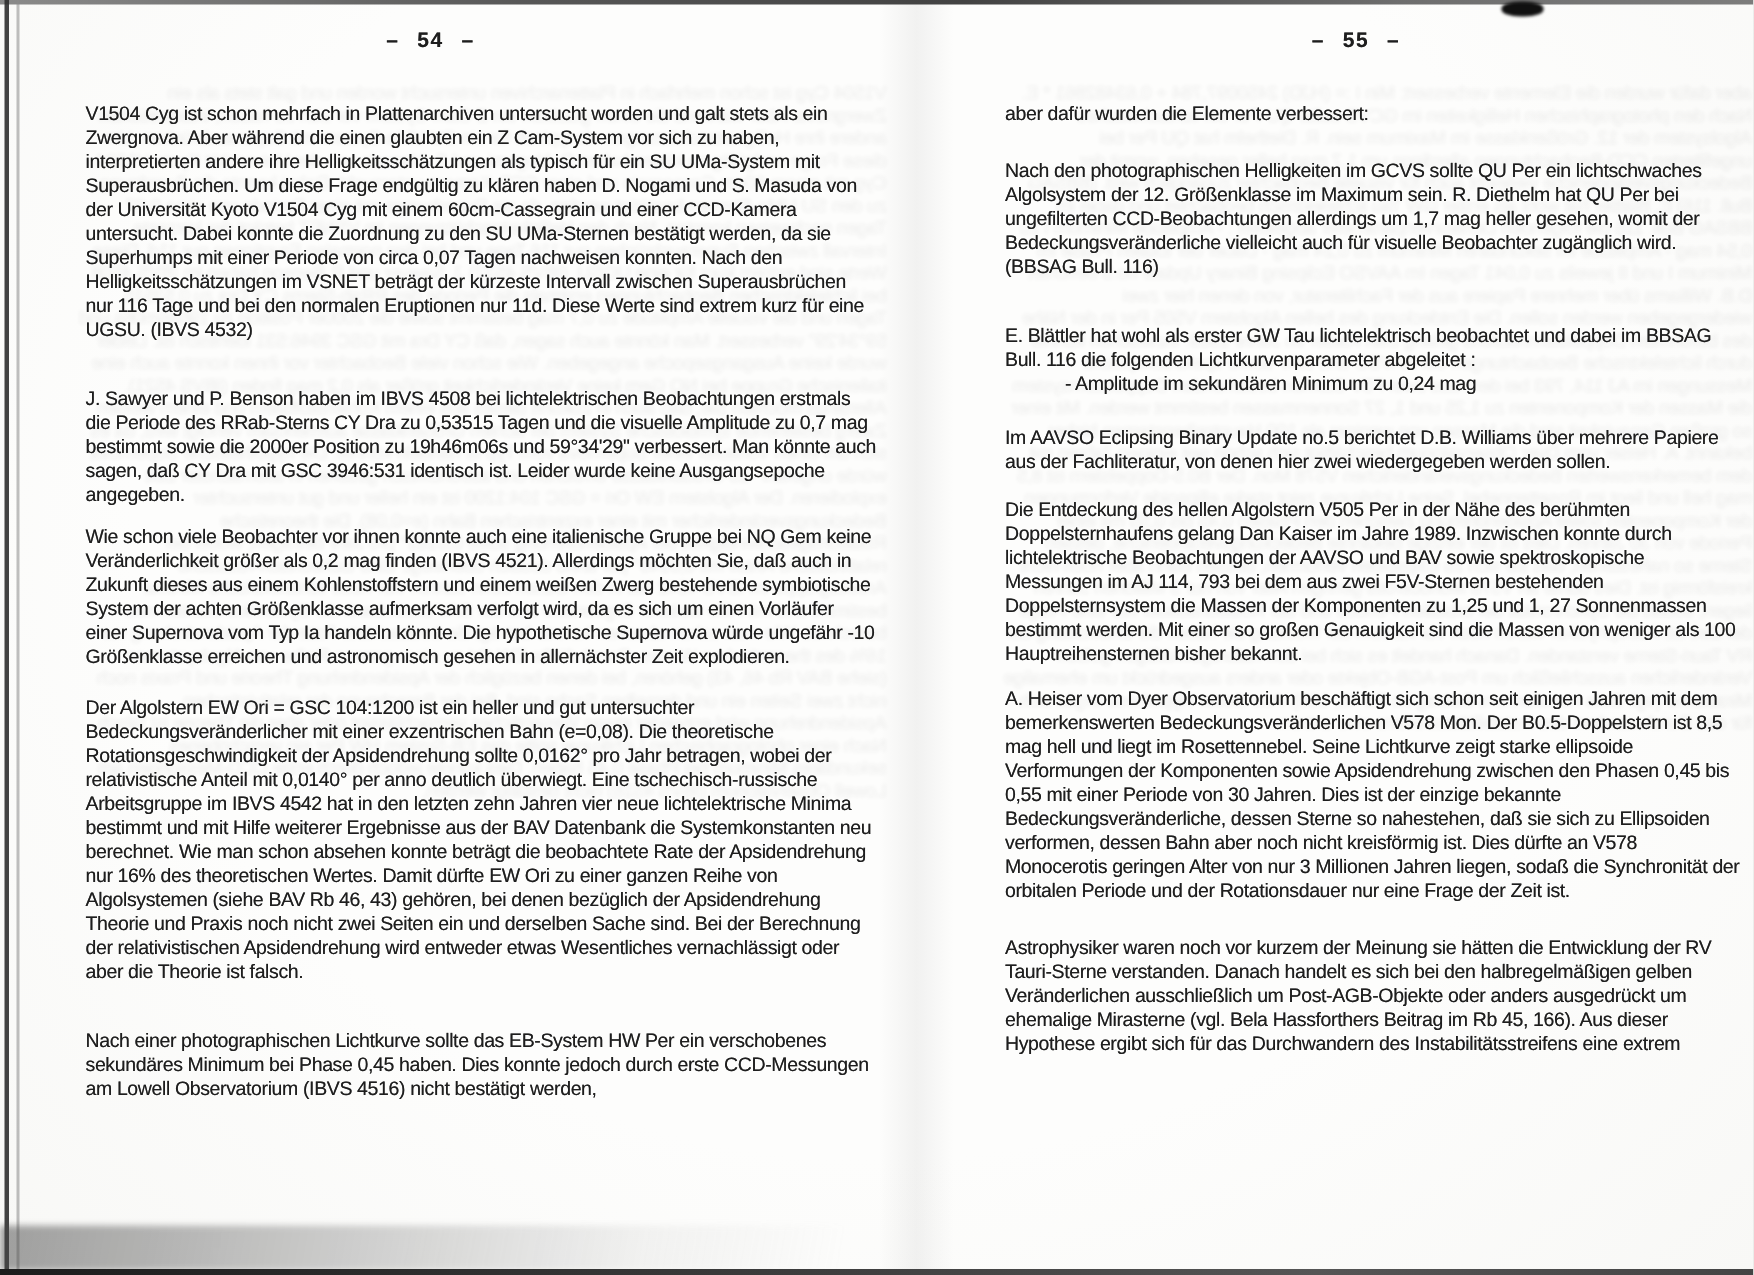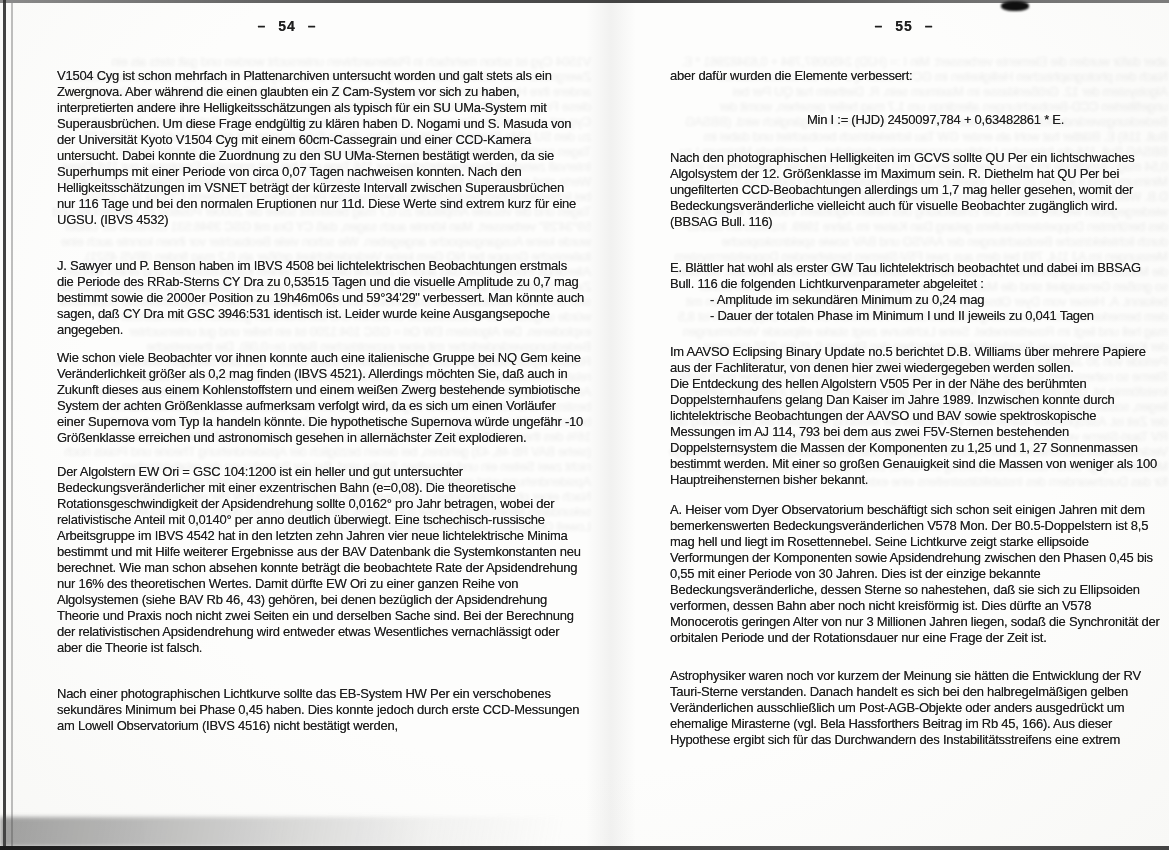--- a/index.html
+++ b/index.html
@@ -47,21 +47,21 @@
   .page-55{left:670px;width:492px;}
   .pagenum{
     position:absolute;top:18px;left:0;right:0;
     text-align:center;font-weight:bold;font-size:14px;
     letter-spacing:1px;word-spacing:7px;
   }
   .page-54 .pagenum{transform:translateX(-34px);}
   .page-55 .pagenum{transform:translateX(-12px);}
   .content{position:absolute;top:68px;left:0;right:0;z-index:2;}
   .para{margin:0;}  .mt12{margin-top:12px;} .mt14{margin-top:14px;}
-  .mt16{} .mt18{margin-top:18px;}
+  .mt16{margin-top:16px;} .mt18{margin-top:18px;}
   .mt22{margin-top:22px;} .mt26{margin-top:30px;} .mt28{margin-top:20px;}
   .mt30{margin-top:30px;}
   .formula{margin-top:28px;padding-left:137px;}
   .list-item{padding-left:40px;}
   
   .ghost{
     position:absolute;top:55px;bottom:35px;left:-6px;right:-6px;z-index:1;
     transform:scaleX(-1);
     filter:blur(1.4px);
     opacity:.065;color:#333;
@@ -114,25 +114,23 @@
 
 Im AAVSO Eclipsing Binary Update no.5 berichtet D.B. Williams über mehrere Papiere aus der Fachliteratur, von denen hier zwei wiedergegeben werden sollen.
 
 Die Entdeckung des hellen Algolstern V505 Per in der Nähe des berühmten Doppelsternhaufens gelang Dan Kaiser im Jahre 1989. Inzwischen konnte durch lichtelektrische Beobachtungen der AAVSO und BAV sowie spektroskopische Messungen im AJ 114, 793 bei dem aus zwei F5V-Sternen bestehenden Doppelsternsystem die Massen der Komponenten zu 1,25 und 1, 27 Sonnenmassen bestimmt werden. Mit einer so großen Genauigkeit sind die Massen von weniger als 100 Hauptreihensternen bisher bekannt.
 
 A. Heiser vom Dyer Observatorium beschäftigt sich schon seit einigen Jahren mit dem bemerkenswerten Bedeckungsveränderlichen V578 Mon. Der B0.5-Doppelstern ist 8,5 mag hell und liegt im Rosettennebel. Seine Lichtkurve zeigt starke ellipsoide Verformungen der Komponenten sowie Apsidendrehung zwischen den Phasen 0,45 bis 0,55 mit einer Periode von 30 Jahren. Dies ist der einzige bekannte Bedeckungsveränderliche, dessen Sterne so nahestehen, daß sie sich zu Ellipsoiden verformen, dessen Bahn aber noch nicht kreisförmig ist. Dies dürfte an V578 Monocerotis geringen Alter von nur 3 Millionen Jahren liegen, sodaß die Synchronität der orbitalen Periode und der Rotationsdauer nur eine Frage der Zeit ist.
 
 Astrophysiker waren noch vor kurzem der Meinung sie hätten die Entwicklung der RV Tauri-Sterne verstanden. Danach handelt es sich bei den halbregelmäßigen gelben Veränderlichen ausschließlich um Post-AGB-Objekte oder anders ausgedrückt um ehemalige Mirasterne (vgl. Bela Hassforthers Beitrag im Rb 45, 166). Aus dieser Hypothese ergibt sich für das Durchwandern des Instabilitätsstreifens eine extrem</div>
     <div class="content">
       <p class="para">aber dafür wurden die Elemente verbessert:</p>
-      <p class="para formula">Min I := (HJD) 2450097,784 + 0,63482861 * E.</p>
       <p class="para mt22">Nach den photographischen Helligkeiten im GCVS sollte QU Per ein lichtschwaches Algolsystem der 12. Größenklasse im Maximum sein. R. Diethelm hat QU Per bei ungefilterten CCD-Beobachtungen allerdings um 1,7 mag heller gesehen, womit der Bedeckungsveränderliche vielleicht auch für visuelle Beobachter zugänglich wird. (BBSAG Bull. 116)</p>
       <p class="para mt26">E. Blättler hat wohl als erster GW Tau lichtelektrisch beobachtet und dabei im BBSAG Bull. 116 die folgenden Lichtkurvenparameter abgeleitet :</p>
       <p class="para list-item">- Amplitude im sekundären Minimum zu 0,24 mag</p>
-      <p class="para list-item">- Dauer der totalen Phase im Minimum I und II jeweils zu 0,041 Tagen</p>
       <p class="para mt28">Im AAVSO Eclipsing Binary Update no.5 berichtet D.B. Williams über mehrere Papiere aus der Fachliteratur, von denen hier zwei wiedergegeben werden sollen.</p>
       <p class="para mt16">Die Entdeckung des hellen Algolstern V505 Per in der Nähe des berühmten Doppelsternhaufens gelang Dan Kaiser im Jahre 1989. Inzwischen konnte durch lichtelektrische Beobachtungen der AAVSO und BAV sowie spektroskopische Messungen im AJ 114, 793 bei dem aus zwei F5V-Sternen bestehenden Doppelsternsystem die Massen der Komponenten zu 1,25 und 1, 27 Sonnenmassen bestimmt werden. Mit einer so großen Genauigkeit sind die Massen von weniger als 100 Hauptreihensternen bisher bekannt.</p>
       <p class="para mt14">A. Heiser vom Dyer Observatorium beschäftigt sich schon seit einigen Jahren mit dem bemerkenswerten Bedeckungsveränderlichen V578 Mon. Der B0.5-Doppelstern ist 8,5 mag hell und liegt im Rosettennebel. Seine Lichtkurve zeigt starke ellipsoide Verformungen der Komponenten sowie Apsidendrehung zwischen den Phasen 0,45 bis 0,55 mit einer Periode von 30 Jahren. Dies ist der einzige bekannte Bedeckungsveränderliche, dessen Sterne so nahestehen, daß sie sich zu Ellipsoiden verformen, dessen Bahn aber noch nicht kreisförmig ist. Dies dürfte an V578 Monocerotis geringen Alter von nur 3 Millionen Jahren liegen, sodaß die Synchronität der orbitalen Periode und der Rotationsdauer nur eine Frage der Zeit ist.</p>
       <p class="para mt22">Astrophysiker waren noch vor kurzem der Meinung sie hätten die Entwicklung der RV Tauri-Sterne verstanden. Danach handelt es sich bei den halbregelmäßigen gelben Veränderlichen ausschließlich um Post-AGB-Objekte oder anders ausgedrückt um ehemalige Mirasterne (vgl. Bela Hassforthers Beitrag im Rb 45, 166). Aus dieser Hypothese ergibt sich für das Durchwandern des Instabilitätsstreifens eine extrem</p>
     </div>
   </div>
 
   <div class="edge-top"></div>
   <div class="corner-blob"></div>
   <div class="edge-left-1"></div>

